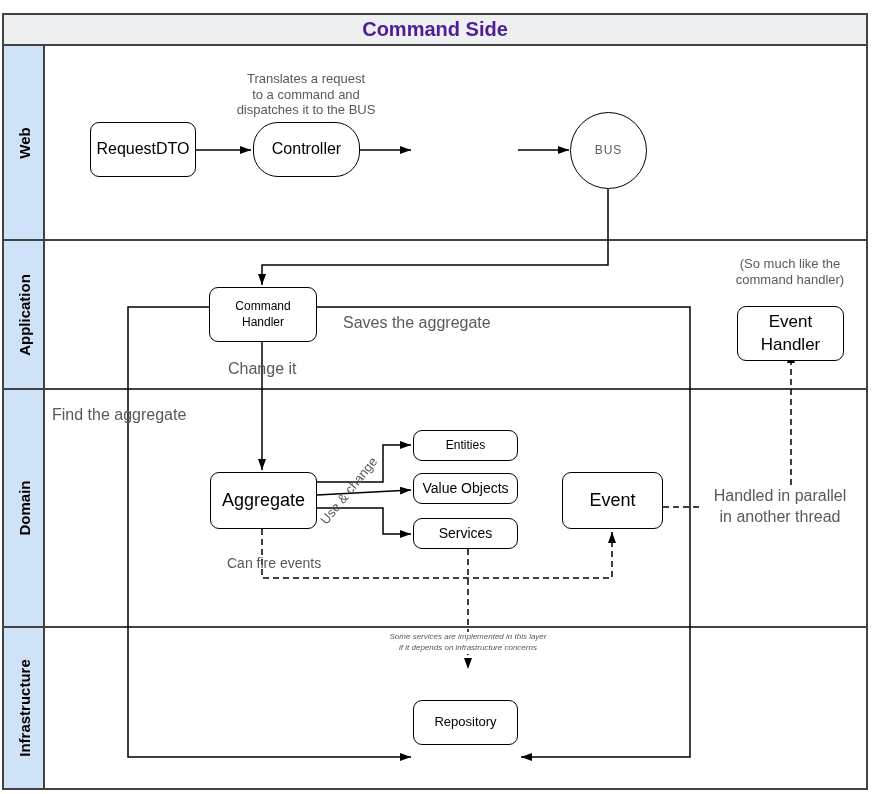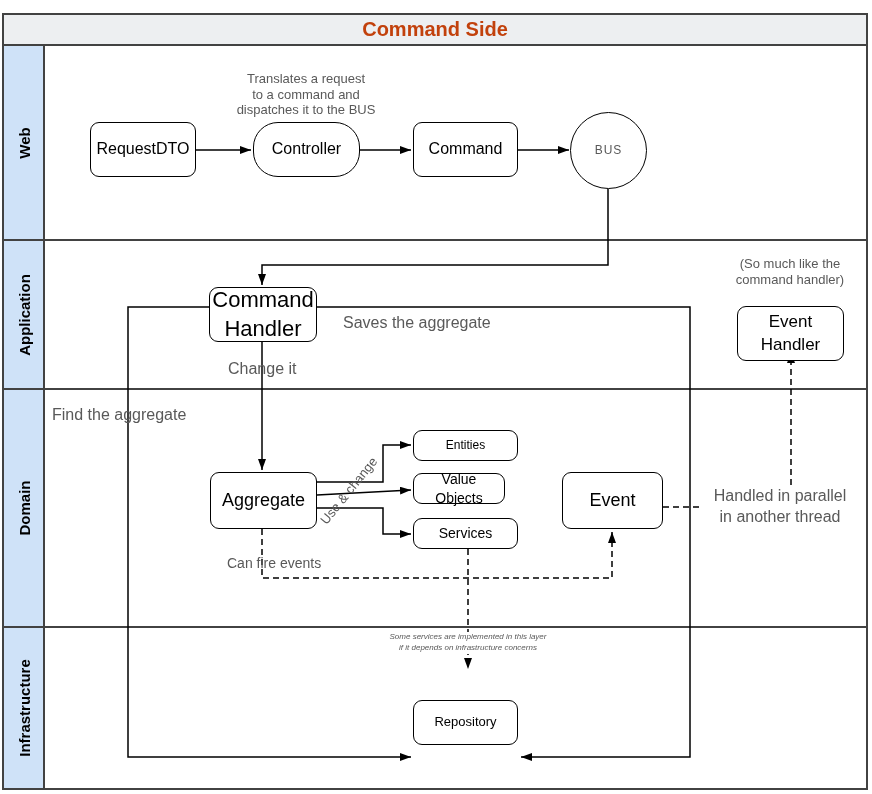--- a/index.html
+++ b/index.html
@@ -4,21 +4,21 @@
 <style>
   * { margin:0; padding:0; box-sizing:border-box; }
   html,body { width:872px; height:794px; background:#ffffff; font-family:"Liberation Sans", sans-serif; }
   .stage { position:relative; width:872px; height:794px; overflow:hidden; }
 
   
   .pool { position:absolute; left:2px; top:13px; width:866px; height:777px;
           border:2px solid #424242; display:flex; flex-direction:column; background:#fff; }
   .pool-title { height:31px; background:#edeff1; border-bottom:2px solid #424242;
                 display:flex; align-items:center; justify-content:center;
-                font-size:20px; font-weight:bold; color:#c2410c; }
+                font-size:20px; font-weight:bold; color:#4c1d95; }
   .lane { display:flex; }
   .lane-app, .lane-domain, .lane-infra { border-top:2px solid #424242; }
   .lane-web { height:193px; }
   .lane-app { height:149px; }
   .lane-domain { height:238px; }
   .lane-infra { flex:1; }
   .lane-label { width:41px; background:#cfe2f8; border-right:2px solid #424242; position:relative; }
   .lane-label span { position:absolute; top:50%; left:50%;
                      transform:translate(-50%,-50%) rotate(-90deg);
                      white-space:nowrap; font-weight:bold; font-size:15px; color:#000; }
@@ -31,25 +31,25 @@
 
   
   .node { position:absolute; background:#fff; border:1.5px solid #000; border-radius:9px;
           display:flex; align-items:center; justify-content:center; text-align:center;
           font-size:16px; color:#000; line-height:1.3; padding:4px 3px; }
   .n-request  { left:90px;  top:122px; width:106px; height:55px; }
   .n-controller{ left:253px; top:122px; width:107px; height:55px;border-radius:25px; }
   .n-command  { left:413px; top:122px; width:105px; height:55px; }
   .n-bus      { left:570px; top:112px; width:77px;  height:77px; border-radius:50%;
                 font-size:12px; letter-spacing:1px; color:#595959; }
-  .n-chandler { left:209px; top:287px; width:108px; height:55px; font-size:22px; }
+  .n-chandler { left:209px; top:287px; width:108px; height:55px; font-size:12px; }
   .n-ehandler { left:737px; top:294px; width:107px; height:55px; font-size:17px;margin-top:12px; }
   .n-aggregate{ left:210px; top:472px; width:107px; height:57px; font-size:18px; }
   .n-entities { left:413px; top:430px; width:105px; height:31px; font-size:12px; }
-  .n-vobjects { left:413px; top:473px; width:92px; height:31px; font-size:14px; }
+  .n-vobjects { left:413px; top:473px; width:105px; height:31px; font-size:14px; }
   .n-services { left:413px; top:518px; width:105px; height:31px; font-size:14px; }
   .n-event    { left:562px; top:472px; width:101px; height:57px; font-size:18px; }
   .n-infraserv{ left:413px; top:671px; width:105px; height:46px; font-size:14px; line-height:1.5; }
   .n-repo     { left:413px; top:700px; width:105px; height:45px; font-size:13px; }
 
   
   .note { position:absolute; color:#595959; white-space:pre-line; text-align:center; line-height:1.2; }
   .a-controller { left:206px; top:71px;  width:200px; font-size:13px; }
   .a-ehandler   { left:690px; top:256px; width:200px; font-size:13px; }
   .a-saves      { left:343px; top:313px; font-size:16px; white-space:nowrap; }
@@ -127,21 +127,20 @@
   <div class="note a-find">Find the aggregate</div>
   <div class="note a-usechange">Use &amp; change</div>
   <div class="note a-canfire">Can fire events</div>
   <div class="note a-handled">Handled in parallel
 in another thread</div>
   <div class="note a-infranote">Some services are implemented in this layer
 if it depends on infrastructure concerns</div>
 
   <div class="node n-request">RequestDTO</div>
   <div class="node n-controller">Controller</div>
-  <div class="node n-command">Command</div>
   <div class="node n-bus">BUS</div>
   <div class="node n-chandler">Command Handler</div>
   <div class="node n-ehandler">Event Handler</div>
   <div class="node n-aggregate">Aggregate</div>
   <div class="node n-entities">Entities</div>
   <div class="node n-vobjects">Value Objects</div>
   <div class="node n-services">Services</div>
   <div class="node n-event">Event</div>
   <div class="node n-repo">Repository</div>
 

